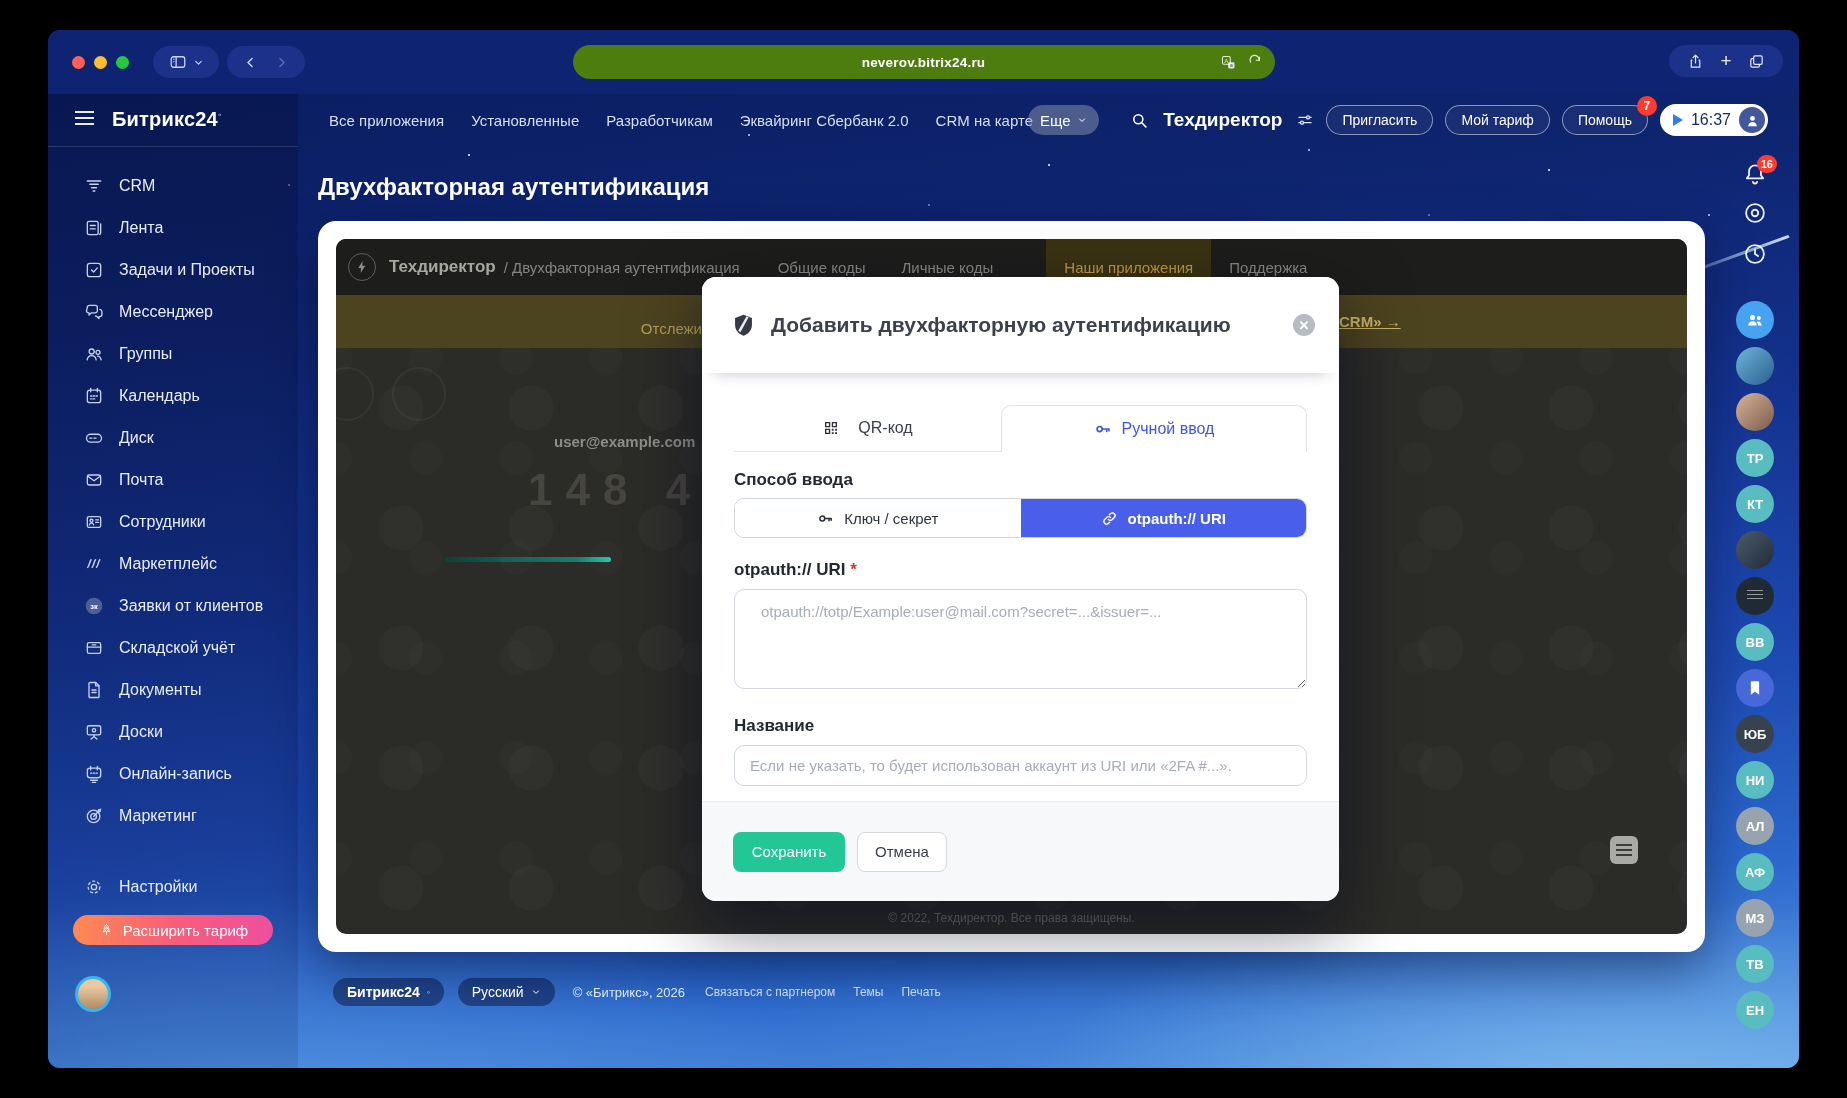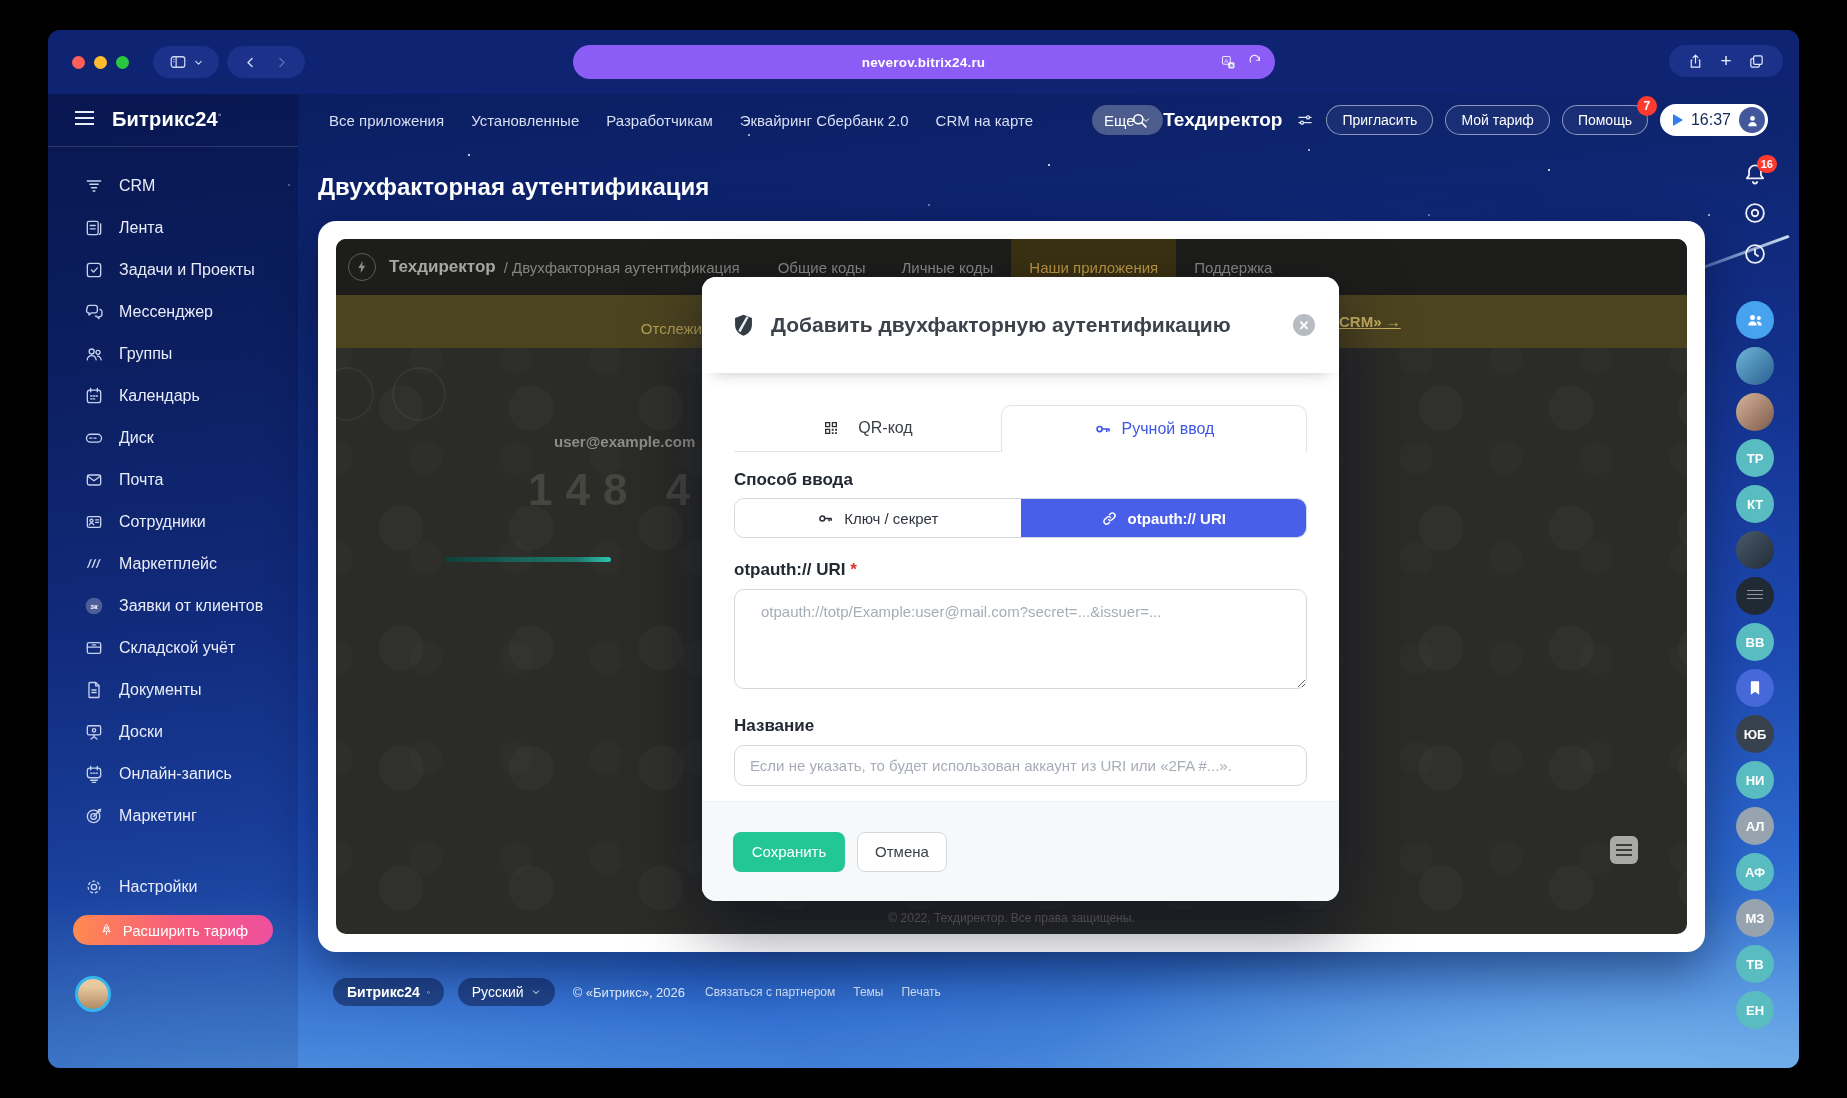--- a/index.html
+++ b/index.html
@@ -12,21 +12,21 @@
   
   .titlebar { position:relative; height:64px; background:#0e2372; display:flex; align-items:center; padding:0 16px; }
   .lights { display:flex; gap:9px; margin-left:8px; }
   .light { width:13px; height:13px; border-radius:50%; }
   .light.red{ background:#ff5f57; } .light.yellow{ background:#febc2e; } .light.green{ background:#29c740; }
   .tb-pill { height:32px; background:#1b318a; border-radius:16px; display:flex; align-items:center; justify-content:center; color:#ccd6f5; }
   .pill-sidebar { width:66px; margin-left:24px; gap:6px; }
   .pill-nav { width:78px; margin-left:8px; gap:16px; }
   .nav-fwd { opacity:.35; }
   .urlbar { position:absolute; left:50%; transform:translateX(-50%); top:15px; width:702px; height:34px;
-    background:#8b5cf6; border-radius:17px; color:#fff; display:flex; align-items:center; justify-content:center; }
+    background:#4d7c0f; border-radius:17px; color:#fff; display:flex; align-items:center; justify-content:center; }
   .url-text { font-size:13.5px; font-weight:600; letter-spacing:.2px; }
   .url-icons { position:absolute; right:12px; top:0; height:100%; display:flex; align-items:center; gap:10px; color:rgba(255,255,255,.85); }
   .tb-right { position:absolute; right:16px; top:15px; height:32px; width:114px; background:#1b318a; border-radius:16px;
     display:flex; align-items:center; justify-content:space-around; color:#e6ebfa; padding:0 10px; }
   .plus-glyph { font-size:19px; font-weight:400; line-height:1; margin-top:-2px; }
 
   
   .app { position:absolute; top:64px; left:0; right:0; bottom:0; overflow:hidden;
     background:
       radial-gradient(900px 330px at 88% 103%, rgba(150,205,245,.55), transparent 62%),
@@ -95,21 +95,21 @@
     background-image: radial-gradient(circle, rgba(255,255,255,.022) 22px, transparent 23px),
                       radial-gradient(circle, rgba(255,255,255,.015) 16px, transparent 17px);
     background-size: 130px 120px, 90px 100px; background-position: 0 0, 45px 60px; }
   .frame-header { height:56px; background:#1d1d1b; display:flex; align-items:center; padding-left:12px; position:relative; z-index:2; }
   .fh-logo { width:28px; height:28px; border:1.5px solid #5f5d59; border-radius:50%;
     display:flex; align-items:center; justify-content:center; color:#908e89; margin-right:13px; flex:none; }
   .fh-name { font-size:17px; font-weight:700; color:#a8a6a1; }
   .fh-crumb { font-size:15px; color:#868481; margin-left:8px; }
   .fmenu { display:flex; height:56px; margin-left:20px; }
   .fmenu-item { padding:0 18px; display:flex; align-items:center; font-size:15px; color:#8b8985; cursor:pointer; }
-  .fmenu-item[data-active="true"] { background:#3a3212; color:#c09a43; }
+  .fmenu-item[data-active="true"] { background:#3a3212; color:#c09a43;margin-left:35px; }
   .fbanner { height:53px; background:#4c431f; position:relative; }
   .fb-left { position:absolute; left:0; top:0; height:66px; width:366px; overflow:hidden; display:flex;
     align-items:center; justify-content:flex-end; color:#b3a055; font-size:15px; }
   .fb-right { position:absolute; left:1003px; top:0; height:53px; display:flex; align-items:center;
     color:#c9b261; font-size:15px; font-weight:600; text-decoration:underline; cursor:pointer; }
   .f-circle { position:absolute; border:2px solid rgba(255,255,255,.05); border-radius:50%; }
   .f-email { position:absolute; left:218px; top:194px; font-weight:700; color:#8f8d88; font-size:15px; }
   .f-code { position:absolute; left:192px; top:226px; font-size:44px; font-weight:700; letter-spacing:13px; color:#474540; }
   .f-progress { position:absolute; left:109px; top:318px; width:166px; height:5px; border-radius:3px;
     background:linear-gradient(90deg,#113f39,#1c7c6e 80%, #2cc3ae); }
@@ -482,21 +482,21 @@
           <span class="top-menu-item">Все приложения</span>
 
           <span class="top-menu-item">Установленные</span>
 
           <span class="top-menu-item">Разработчикам</span>
 
           <span class="top-menu-item">Эквайринг Сбербанк 2.0</span>
 
           <span class="top-menu-item">CRM на карте</span>
         </div>
-      <div class="top-menu" style="left:1044px">
+      <div class="top-menu" style="left:980px">
         <span class="more-pill">
           <span>Еще</span>
           <svg width="10" height="10" viewBox="0 0 24 24">
               <use href="#sym-chevron-down"></use>
             </svg>
         </span>
       </div>
       <div class="header-right">
         <svg width="19" height="19" viewBox="0 0 24 24" color="#fff">
             <use href="#sym-search"></use>

